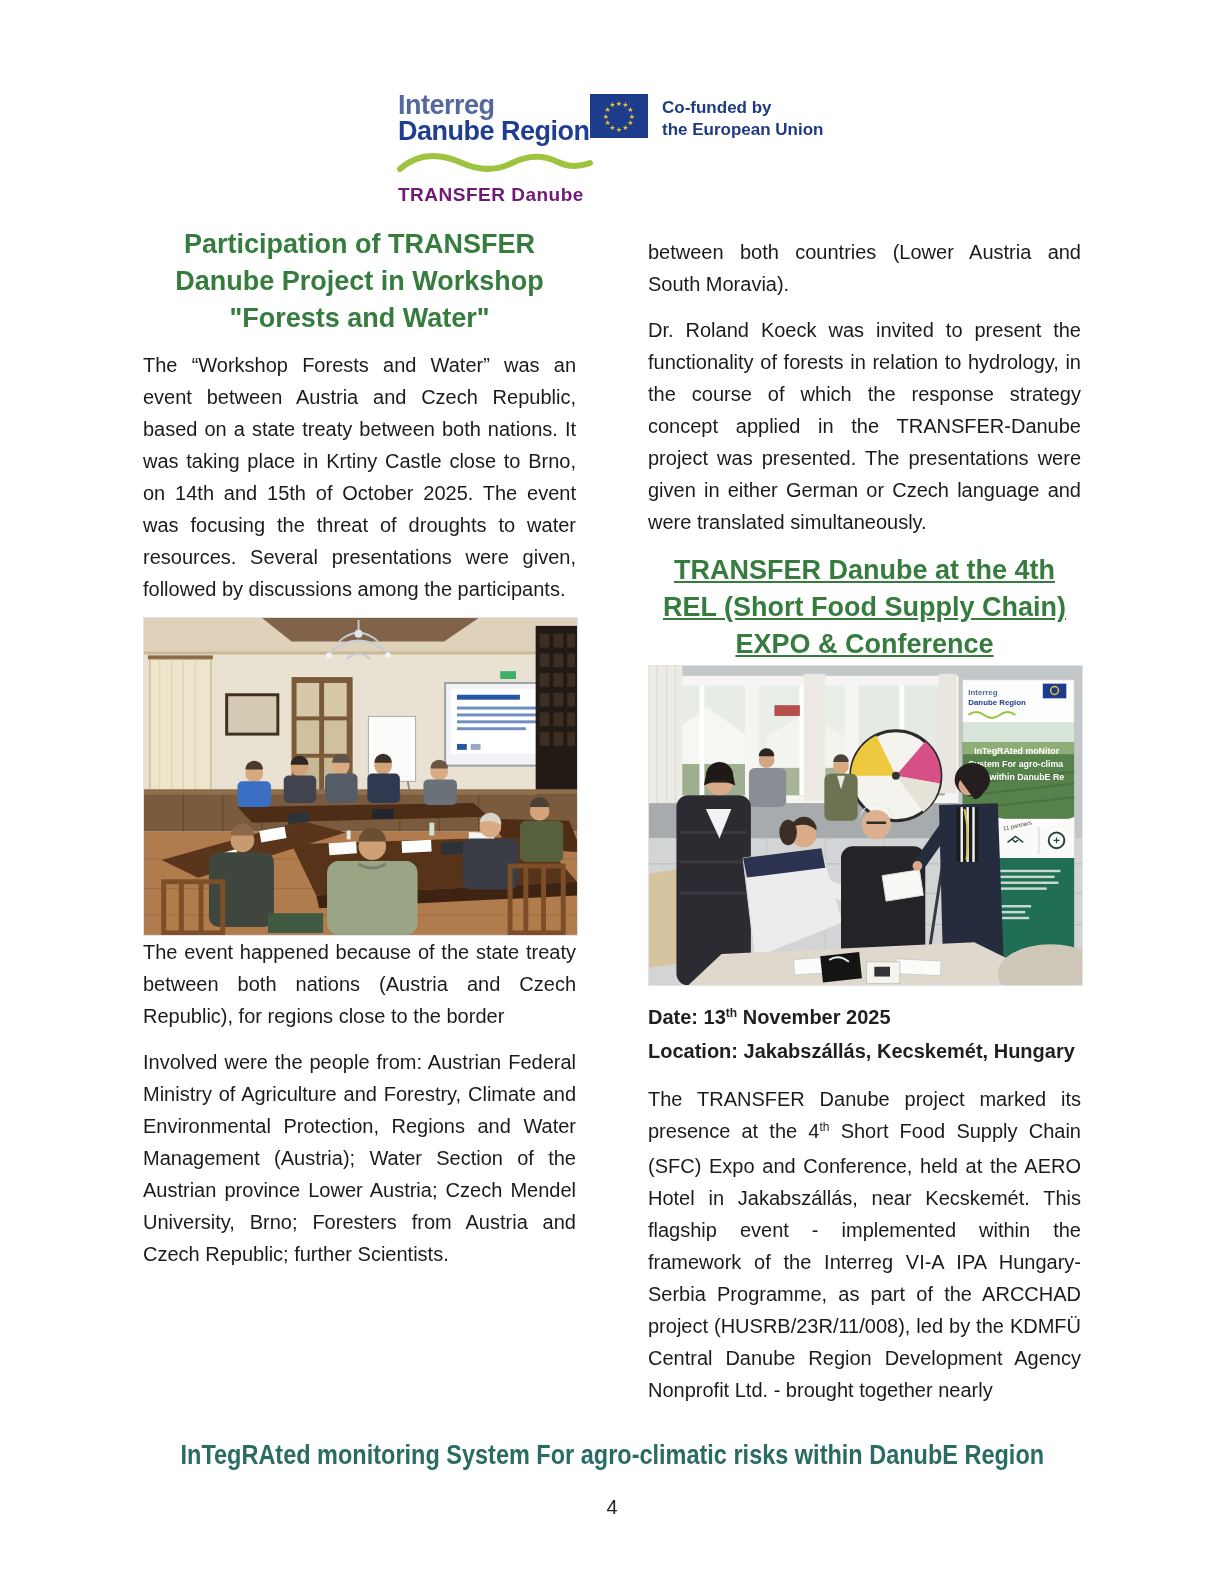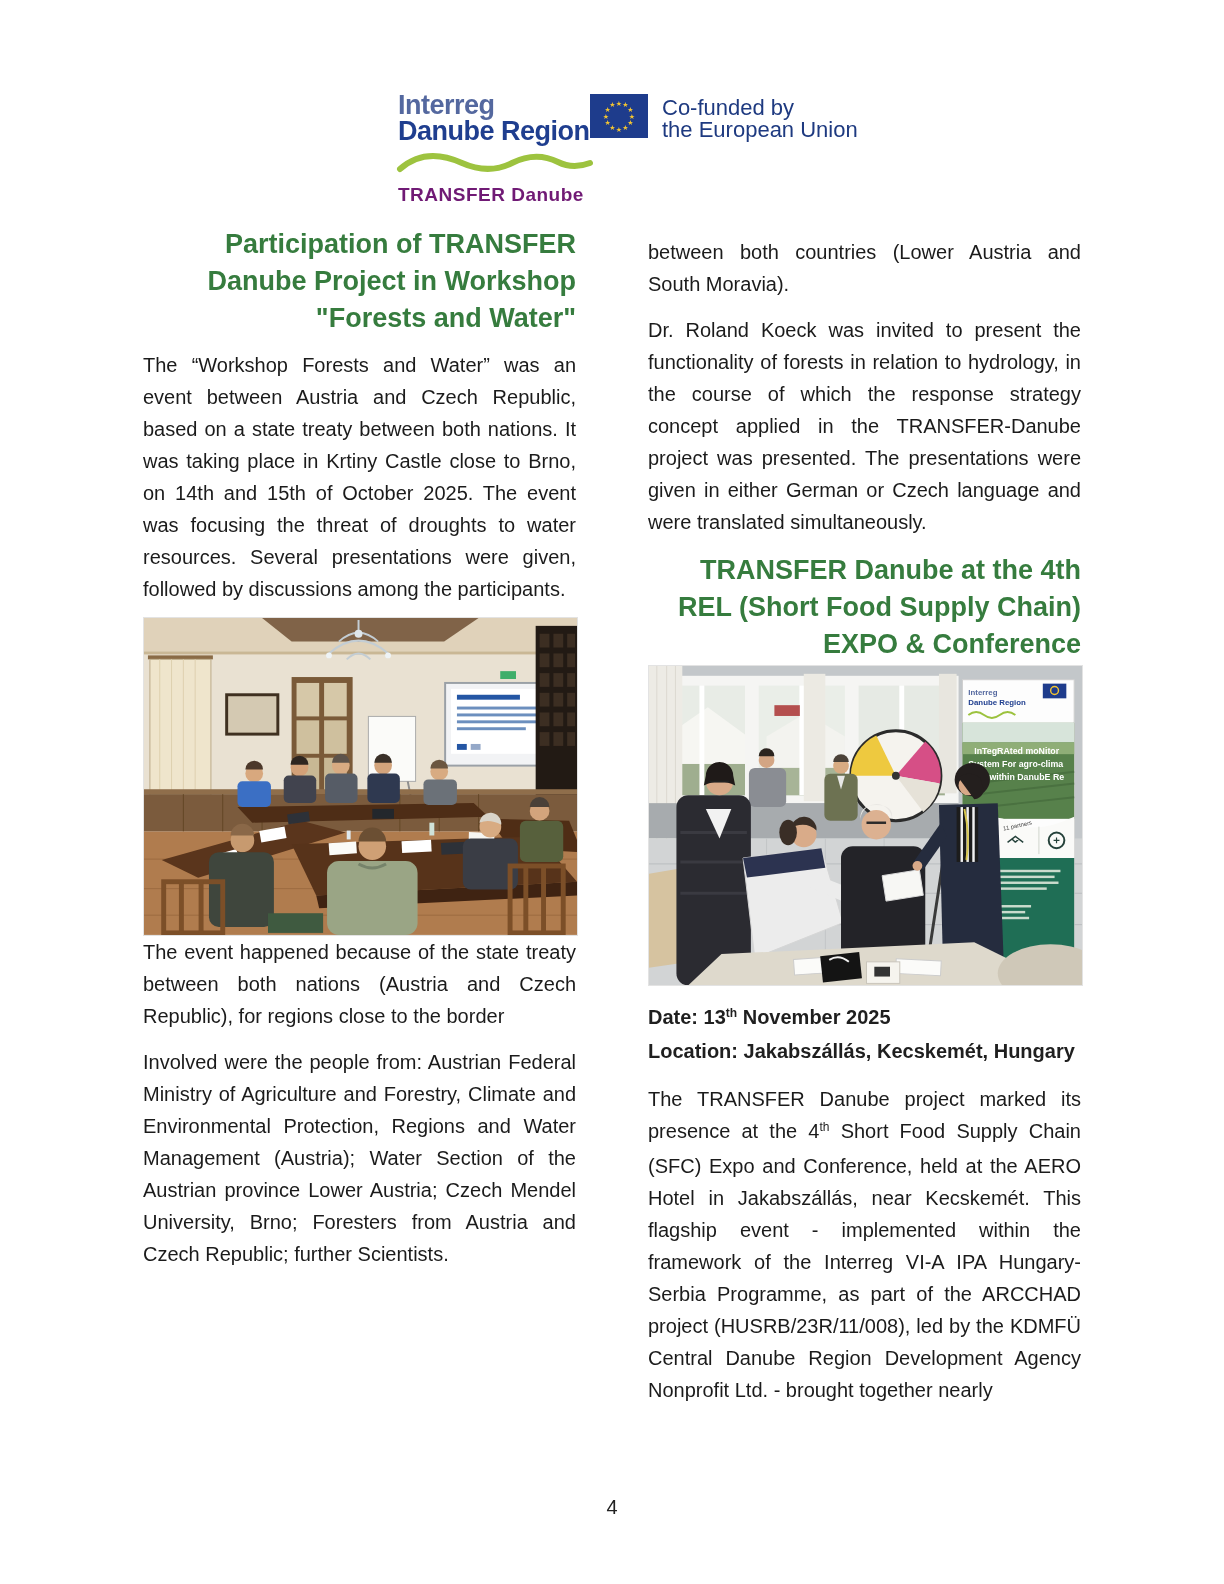--- a/index.html
+++ b/index.html
@@ -6,28 +6,28 @@
   .page{position:relative;width:1112px;height:1584px;background:#ffffff;overflow:hidden;
         font-family:"Liberation Sans",sans-serif;color:#1b1b1b;}
 
   
   .logo-interreg{position:absolute;left:398px;top:92px;}
   .logo-interreg .w1{font-size:27px;font-weight:bold;color:#54689f;line-height:26px;letter-spacing:-0.5px;}
   .logo-interreg .w2{font-size:27px;font-weight:bold;color:#1f3e8f;line-height:27px;letter-spacing:-0.5px;}
   .logo-wave{position:absolute;left:396px;top:150px;}
   .logo-transfer{position:absolute;left:398px;top:184px;font-size:19px;font-weight:bold;color:#701a75;letter-spacing:0.5px;}
   .eu-flag{position:absolute;left:590px;top:94px;}
-  .eu-cofunded{position:absolute;left:662px;top:97px;font-size:22px;font-weight:normal;color:#1e3a80;line-height:22px;}
+  .eu-cofunded{position:absolute;left:662px;top:97px;font-size:17px;font-weight:bold;color:#1e3a80;line-height:22px;}
 
   
   .col{position:absolute;top:226px;width:433px;}
   .col-left{left:143px;}
   .col-right{left:648px;}
 
-  h2.green{color:#367c3e;font-size:27px;font-weight:bold;text-align:right;line-height:37px;margin:0 0 12px 0;}
+  h2.green{color:#367c3e;font-size:27px;font-weight:bold;text-align:center;line-height:37px;margin:0 0 12px 0;}
   p.body{font-size:20px;line-height:32px;text-align:justify;margin:0 0 14px 0;}
   p.body.sp{margin-bottom:20px;}
   .caption{font-weight:bold;font-size:20px;line-height:31px;color:#1f1f1f;margin:24px 0 16px 0;}
   .sup{font-size:12px;position:relative;top:-7px;}
 
   .photo{width:433px;margin:2px 0 0 0;}
   .photo svg{display:block;width:100%;height:auto;border:1px solid #e3e3e3;}
 
   
   .footer-title{position:absolute;left:0;top:1440px;width:1224px;text-align:center;}
@@ -231,21 +231,21 @@
 
 
     <p class="body">The event happened because of the state treaty between both nations (Austria and Czech Republic), for regions close to the border</p>
     <p class="body sp">Involved were the people from: Austrian Federal Ministry of Agriculture and Forestry, Climate and Environmental Protection, Regions and Water Management (Austria); Water Section of the Austrian province Lower Austria; Czech Mendel University, Brno; Foresters from Austria and Czech Republic; further Scientists.</p>
   </div>
 
   <div class="col col-right">
     <p class="body" style="margin-top:10px;">between both countries (Lower Austria and South Moravia).</p>
     <p class="body">Dr. Roland Koeck was invited to present the functionality of forests in relation to hydrology, in the course of which the response strategy concept applied in the TRANSFER-Danube project was presented. The presentations were given in either German or Czech language and were translated simultaneously.</p>
 
-    <h2 class="green" style="margin-top:4px;margin-bottom:2px;">TRANSFER Danube at the 4th REL (Short Food Supply Chain) EXPO &amp; Conference</h2>
+    <h2 class="green" style="margin-top:4px;margin-bottom:2px;text-decoration:underline;">TRANSFER Danube at the 4th REL (Short Food Supply Chain) EXPO &amp; Conference</h2>
 
     <div class="photo">
       <svg viewBox="0 0 442 326">
         <rect x="0" y="0" width="442" height="326" fill="#c3c7ca"></rect>
 
         <g>
           <rect x="0" y="10" width="316" height="130" fill="#f5f5f3"></rect>
           <rect x="10" y="20" width="88" height="112" fill="#e8ece6"></rect>
           <rect x="112" y="20" width="88" height="112" fill="#eaeee8"></rect>
           <rect x="214" y="20" width="88" height="112" fill="#e6eae4"></rect>
@@ -395,15 +395,18 @@
     </div>
 
     <div class="caption" style="margin-top:16px;">
       <div><span>Date: 13</span><span class="sup">th</span><span> November 2025</span></div>
       <div>Location: Jakabszállás, Kecskemét, Hungary</div>
     </div>
 
     <p class="body"><span>The TRANSFER Danube project marked its presence at the 4</span><span class="sup">th</span><span> Short Food Supply Chain (SFC) Expo and Conference, held at the AERO Hotel in Jakabszállás, near Kecskemét. This flagship event - implemented within the framework of the Interreg VI-A IPA Hungary-Serbia Programme, as part of the ARCCHAD project (HUSRB/23R/11/008), led by the KDMFÜ Central Danube Region Development Agency Nonprofit Ltd. - brought together nearly</span></p>
   </div>
 
+  <div class="footer-title">
+    <span>InTegRAted monitoring System For agro-climatic risks within DanubE Region</span>
+  </div>
   <div class="page-number">4</div>
 
 </div>
 
 </body></html>

